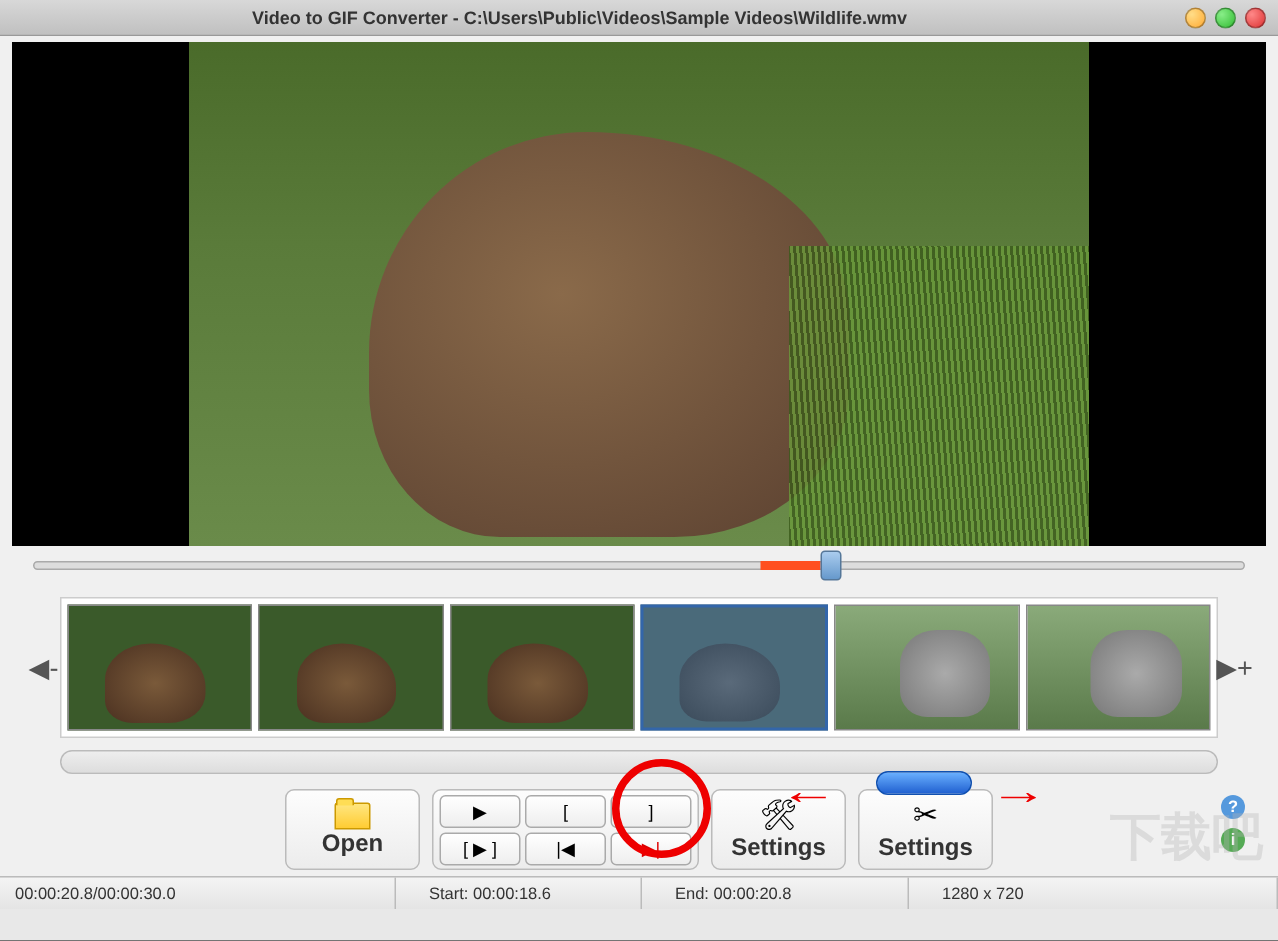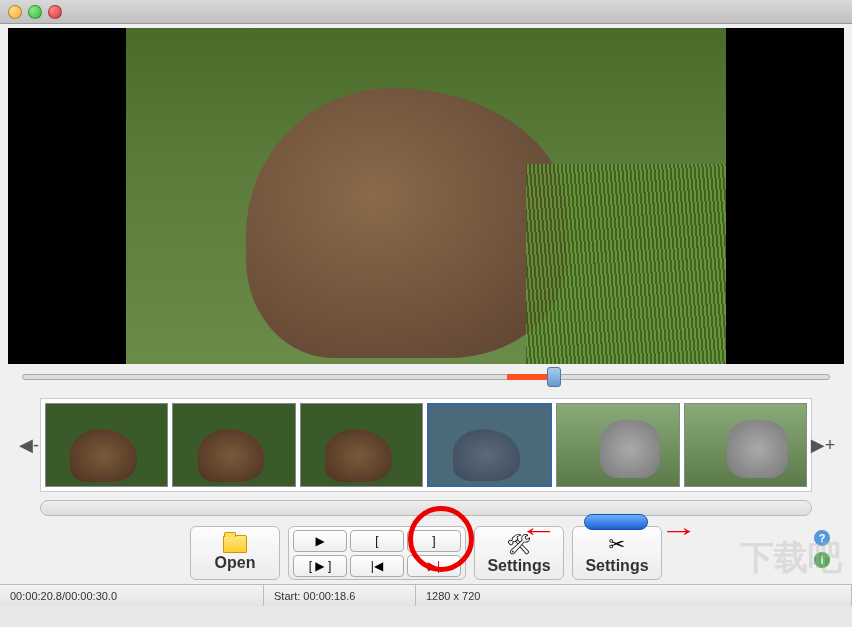--- a/index.html
+++ b/index.html
@@ -46,37 +46,38 @@
     .toolbar { height: 62px; padding: 4px 8px; display: flex; gap: 8px; align-items: center; justify-content: center; position: relative; }
     .tool-group { border: 1px solid #bbb; border-radius: 6px; background: linear-gradient(#fdfdfd, #ececec); padding: 4px; display: flex; flex-direction: column; align-items: center; justify-content: center; height: 54px; }
     .tool-btn-big { width: 80px; display: flex; flex-direction: column; align-items: center; gap: 1px; cursor: pointer; }
     .tool-label { font-size: 16px; font-weight: bold; color: #333; }
     .btn-grid { display: grid; grid-template-columns: 54px 54px 54px; grid-auto-rows: 22px; gap: 3px; }
     .mini-btn { border: 1px solid #aaa; border-radius: 4px; background: linear-gradient(#fff, #eee); display: flex; align-items: center; justify-content: center; font-size: 12px; cursor: pointer; }
     .info-icon { position: absolute; right: 14px; width: 16px; height: 16px; border-radius: 50%; background: #5599dd; color: #fff; font-size: 11px; font-weight: bold; display: flex; align-items: center; justify-content: center; cursor: pointer; }
     .info-icon.help { top: 8px; }
     .info-icon.about { top: 30px; background: #55aa55; }
     
-    .statusbar { height: 22px; background: linear-gradient(#f4f4f4, #e4e4e4); border-top: 1px solid #bbb; display: flex; }
+    .statusbar { height: 22px; background: linear-gradient(#f4f4f4, #e4e4e4); border-top: 1px solid #bbb; display: flex; gap: 12px; }
     .status-cell { border-right: 1px solid #bbb; padding: 3px 10px; font-size: 11px; color: #333; display: flex; align-items: center; }
     .sc1 { width: 264px; }
     .sc2 { width: 152px; }
     .sc3 { width: 166px; }
     .sc4 { flex: 1; }
     
     .folder-icon { width: 24px; height: 18px; background: linear-gradient(#ffe680, #ffcc33); border: 1px solid #cc9900; border-radius: 2px 2px 0 0; position: relative; }
     .folder-icon::before { content: ''; position: absolute; top: -4px; left: 0; width: 10px; height: 4px; background: #ffdd55; border: 1px solid #cc9900; border-bottom: none; border-radius: 2px 2px 0 0; }
     .tools-icon { font-size: 20px; }
     .scissors-icon { font-size: 20px; }
     .watermark { position: absolute; right: 10px; bottom: 46px; font-size: 34px; font-weight: bold; color: rgba(180,180,180,0.35); pointer-events: none; font-family: "SimHei", sans-serif; }
   </style>
 </head>
 <body>
 
 <div class="titlebar">
+  <span class="titlebar-text">Video to GIF Converter - C:\Users\Public\Videos\Sample Videos\Wildlife.wmv</span>
   <div class="window-controls">
     <div class="wc-btn wc-min"></div>
     <div class="wc-btn wc-max"></div>
     <div class="wc-btn wc-close"></div>
   </div>
 </div>
 
 <div class="main">
 
   <div class="preview-pane">
@@ -179,16 +180,17 @@
       </div>
     <div class="info-icon about">
         <span>i</span>
       </div>
   </div>
 </div>
 
 <div class="statusbar">
   <div class="status-cell sc1">00:00:20.8/00:00:30.0</div>
   <div class="status-cell sc2">Start: 00:00:18.6</div>
+  <div class="status-cell sc3">End: 00:00:20.8</div>
   <div class="status-cell sc4">1280 x 720</div>
 </div>
 
 <div class="watermark">下载吧</div>
 
 </body></html>

